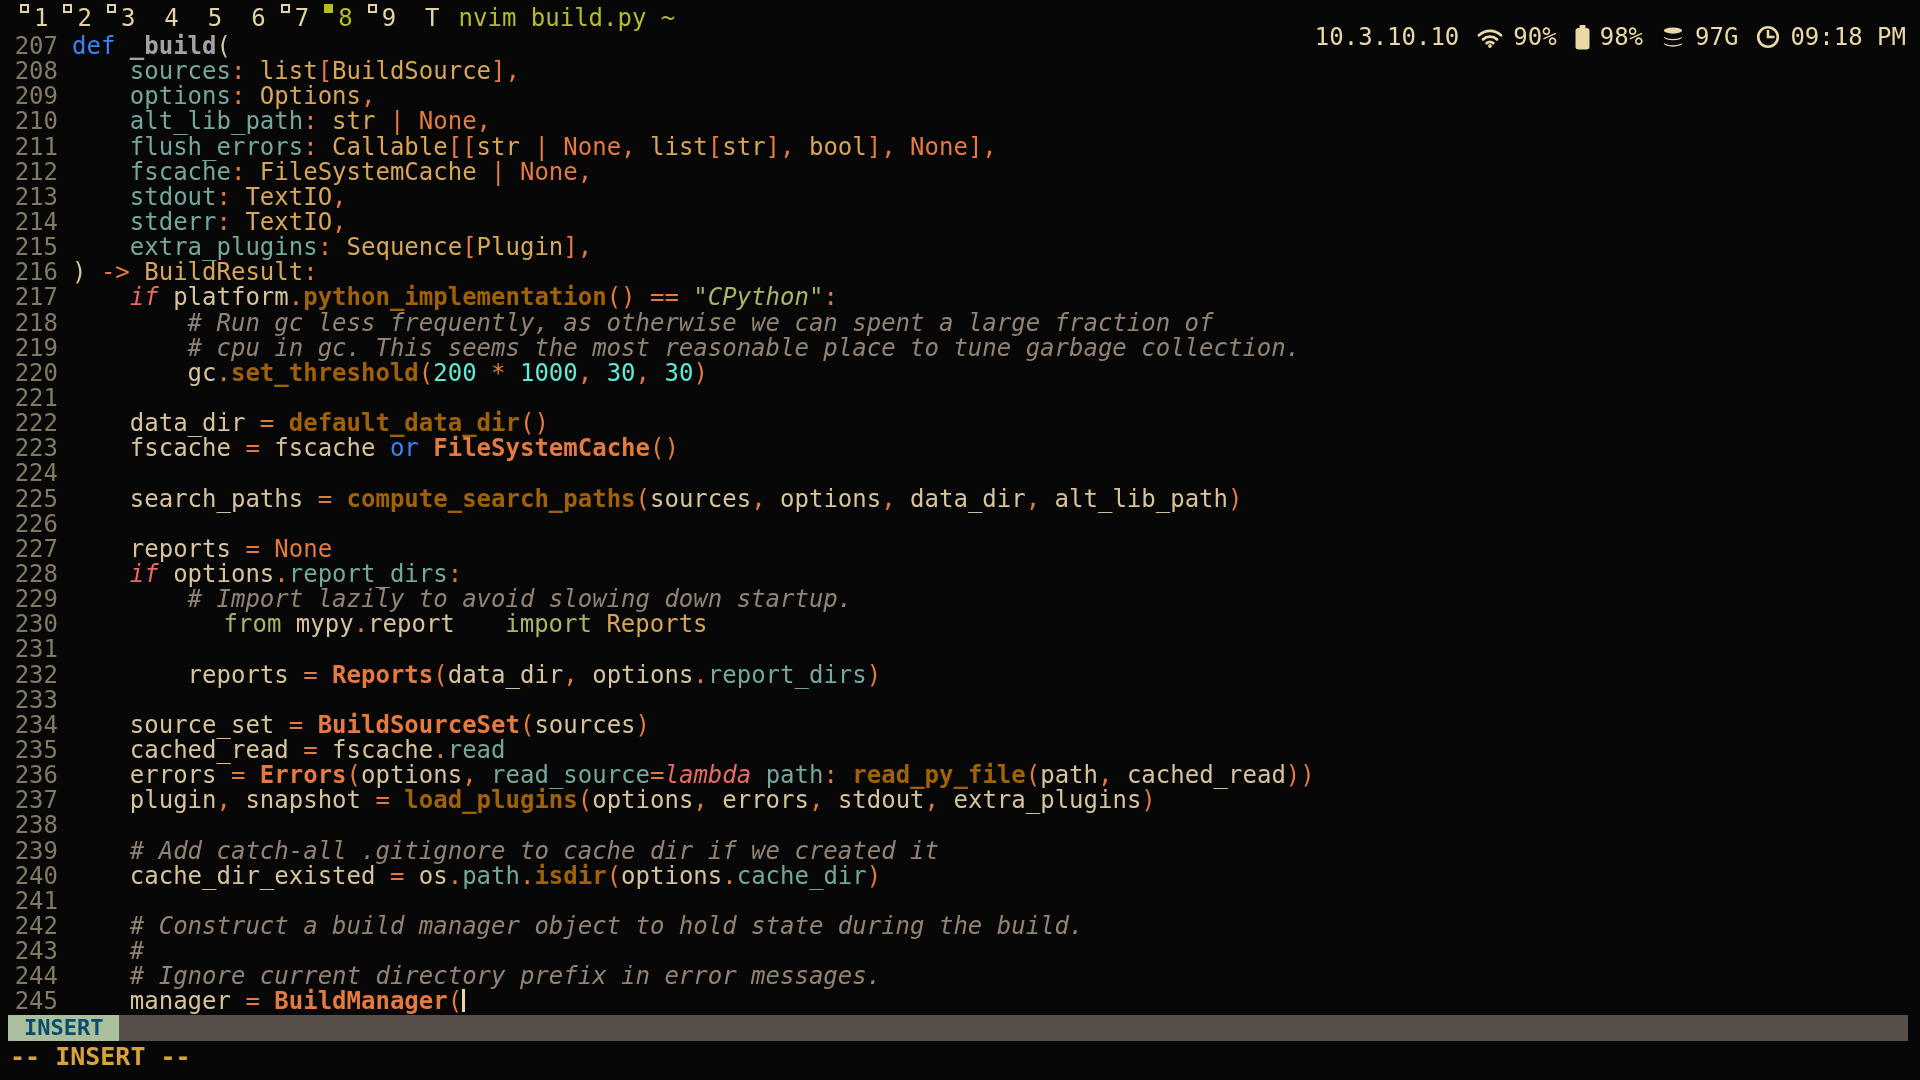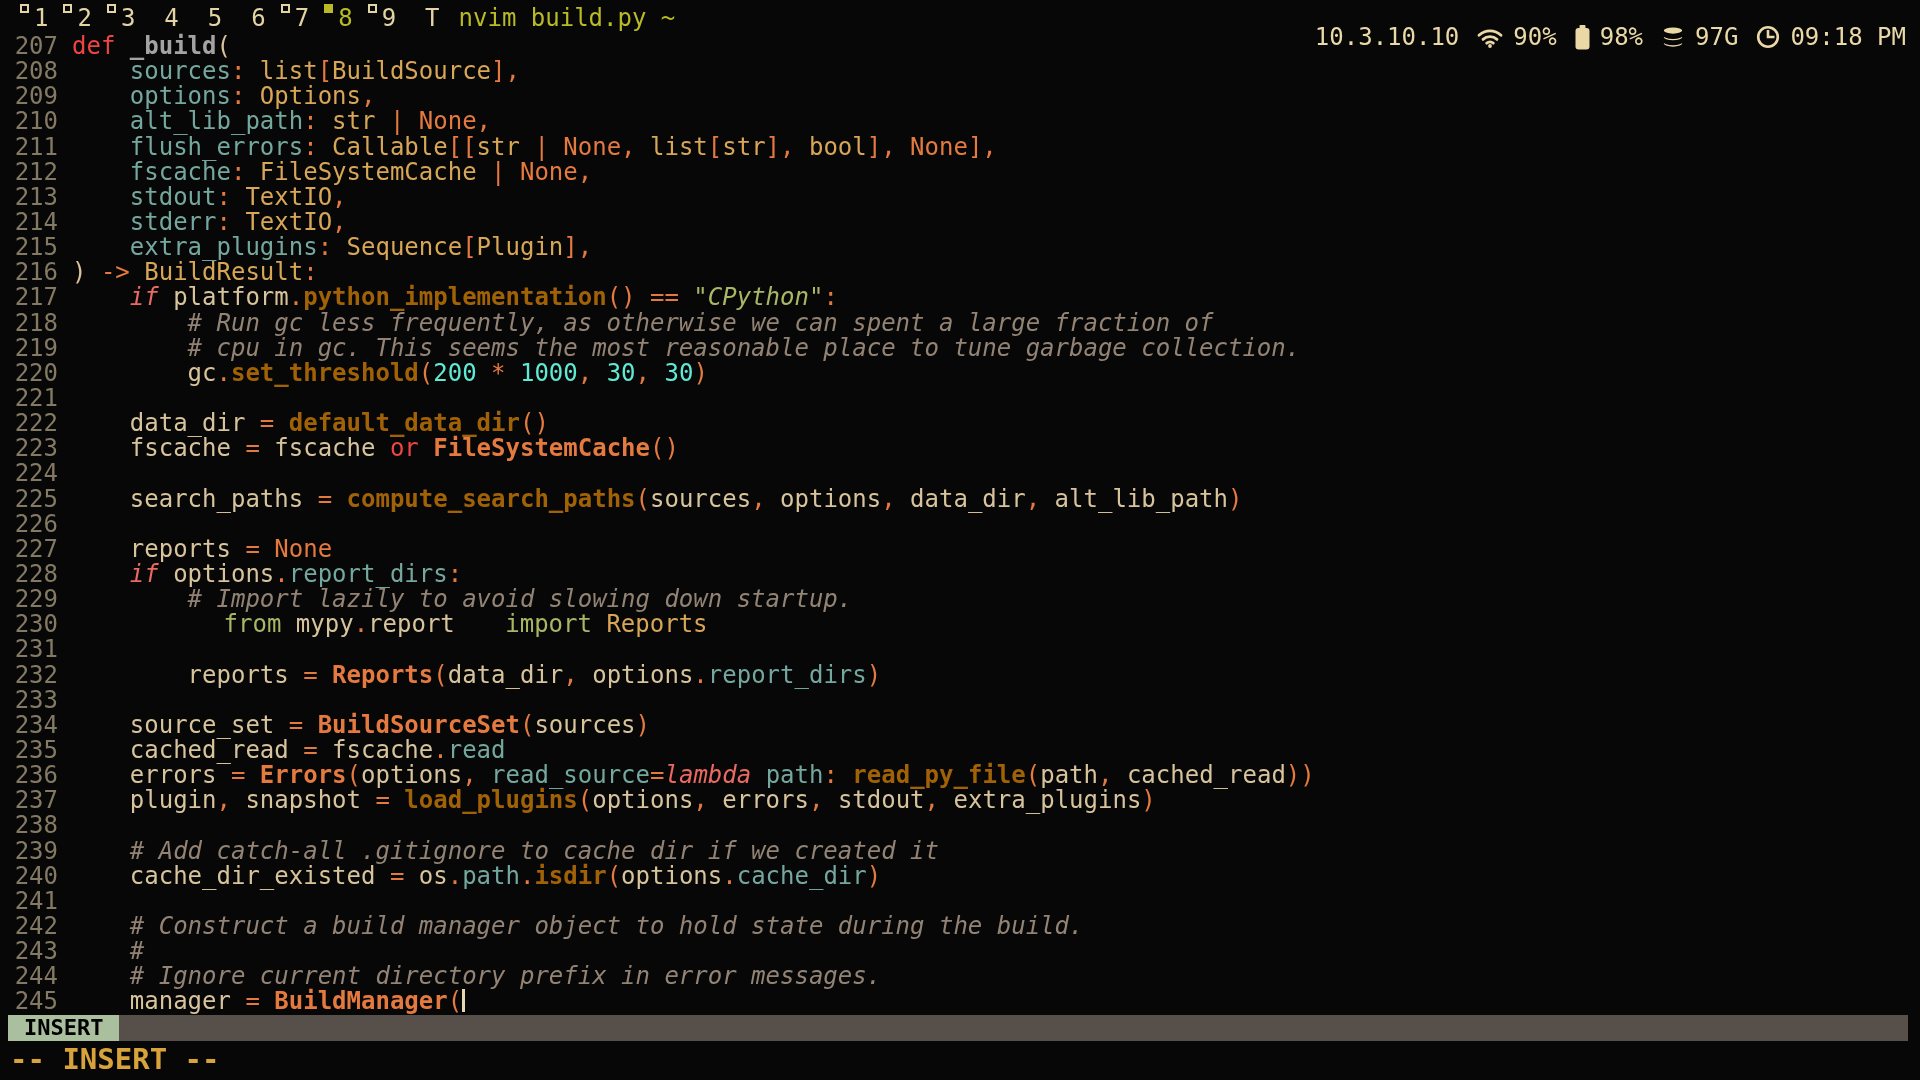--- a/index.html
+++ b/index.html
@@ -17,41 +17,41 @@
   .bar-title{margin-left:4px;color:#b8bb26;white-space:pre;}
   .bar-right{margin-left:auto;display:flex;align-items:center;gap:18px;color:#ead9a7;white-space:pre;}
   .bar-item{display:flex;align-items:center;gap:10px;margin-top:38px;}
   .bar-item svg{display:block;}
 
   
   .code{position:absolute;top:34px;left:0;width:1920px;font-size:24px;
         line-height:25.15px;white-space:pre;color:#d8c49c;}
   .code-line{height:25.15px;}
   .ln{display:inline-block;width:58px;text-align:right;margin-right:14px;color:#847a64;}
-  .tk-k {color:#ef4444;}
+  .tk-k {color:#3b82f6;}
   .tk-ki{color:#ea6962;font-style:italic;}
   .tk-kg{color:#a9b665;margin-left:36px;}
   .tk-fd{color:#a3a3a3;font-weight:bold;}
   .tk-f {color:#a16207;font-weight:bold;margin-top:40px;}
   .tk-c {color:#e47a3f;font-weight:bold;}
   .tk-t {color:#d8a657;}
   .tk-b {color:#74a89e;}
   .tk-p {color:#e47a3f;}
   .tk-fg{color:#d8c49c;}
   .tk-s {color:#a9b665;font-style:italic;}
   .tk-n {color:#5eead4;text-align:right;}
   .tk-cm{color:#928374;font-style:italic;}
   .cursor{display:inline-block;width:3px;height:23px;background:#e8d8b0;vertical-align:-3px;}
 
   
   .statusline{position:absolute;left:8px;top:1015px;width:1900px;height:26px;
               background:#574f4a;display:flex;align-items:stretch;}
-  .mode-badge{background:#a9bf9e;color:#000000;font-weight:bold;font-size:22px;
+  .mode-badge{background:#a9bf9e;color:#0c4a6e;font-weight:bold;font-size:22px;
               line-height:26px;padding:0 16px;}
-  .msgline{position:absolute;left:10px;top:1042px;font-size:29px;font-weight:bold;
+  .msgline{position:absolute;left:10px;top:1042px;font-size:25px;font-weight:bold;
            color:#d9a33c;white-space:pre;}
 </style>
 </head>
 <body>
 
 <div class="topbar">
   <div id="ws-list" style="display:flex;">
       <div class="ws"><span class="ws-marker"></span><span>1</span></div>
       <div class="ws"><span class="ws-marker"></span><span>2</span></div>
       <div class="ws"><span class="ws-marker"></span><span>3</span></div>

